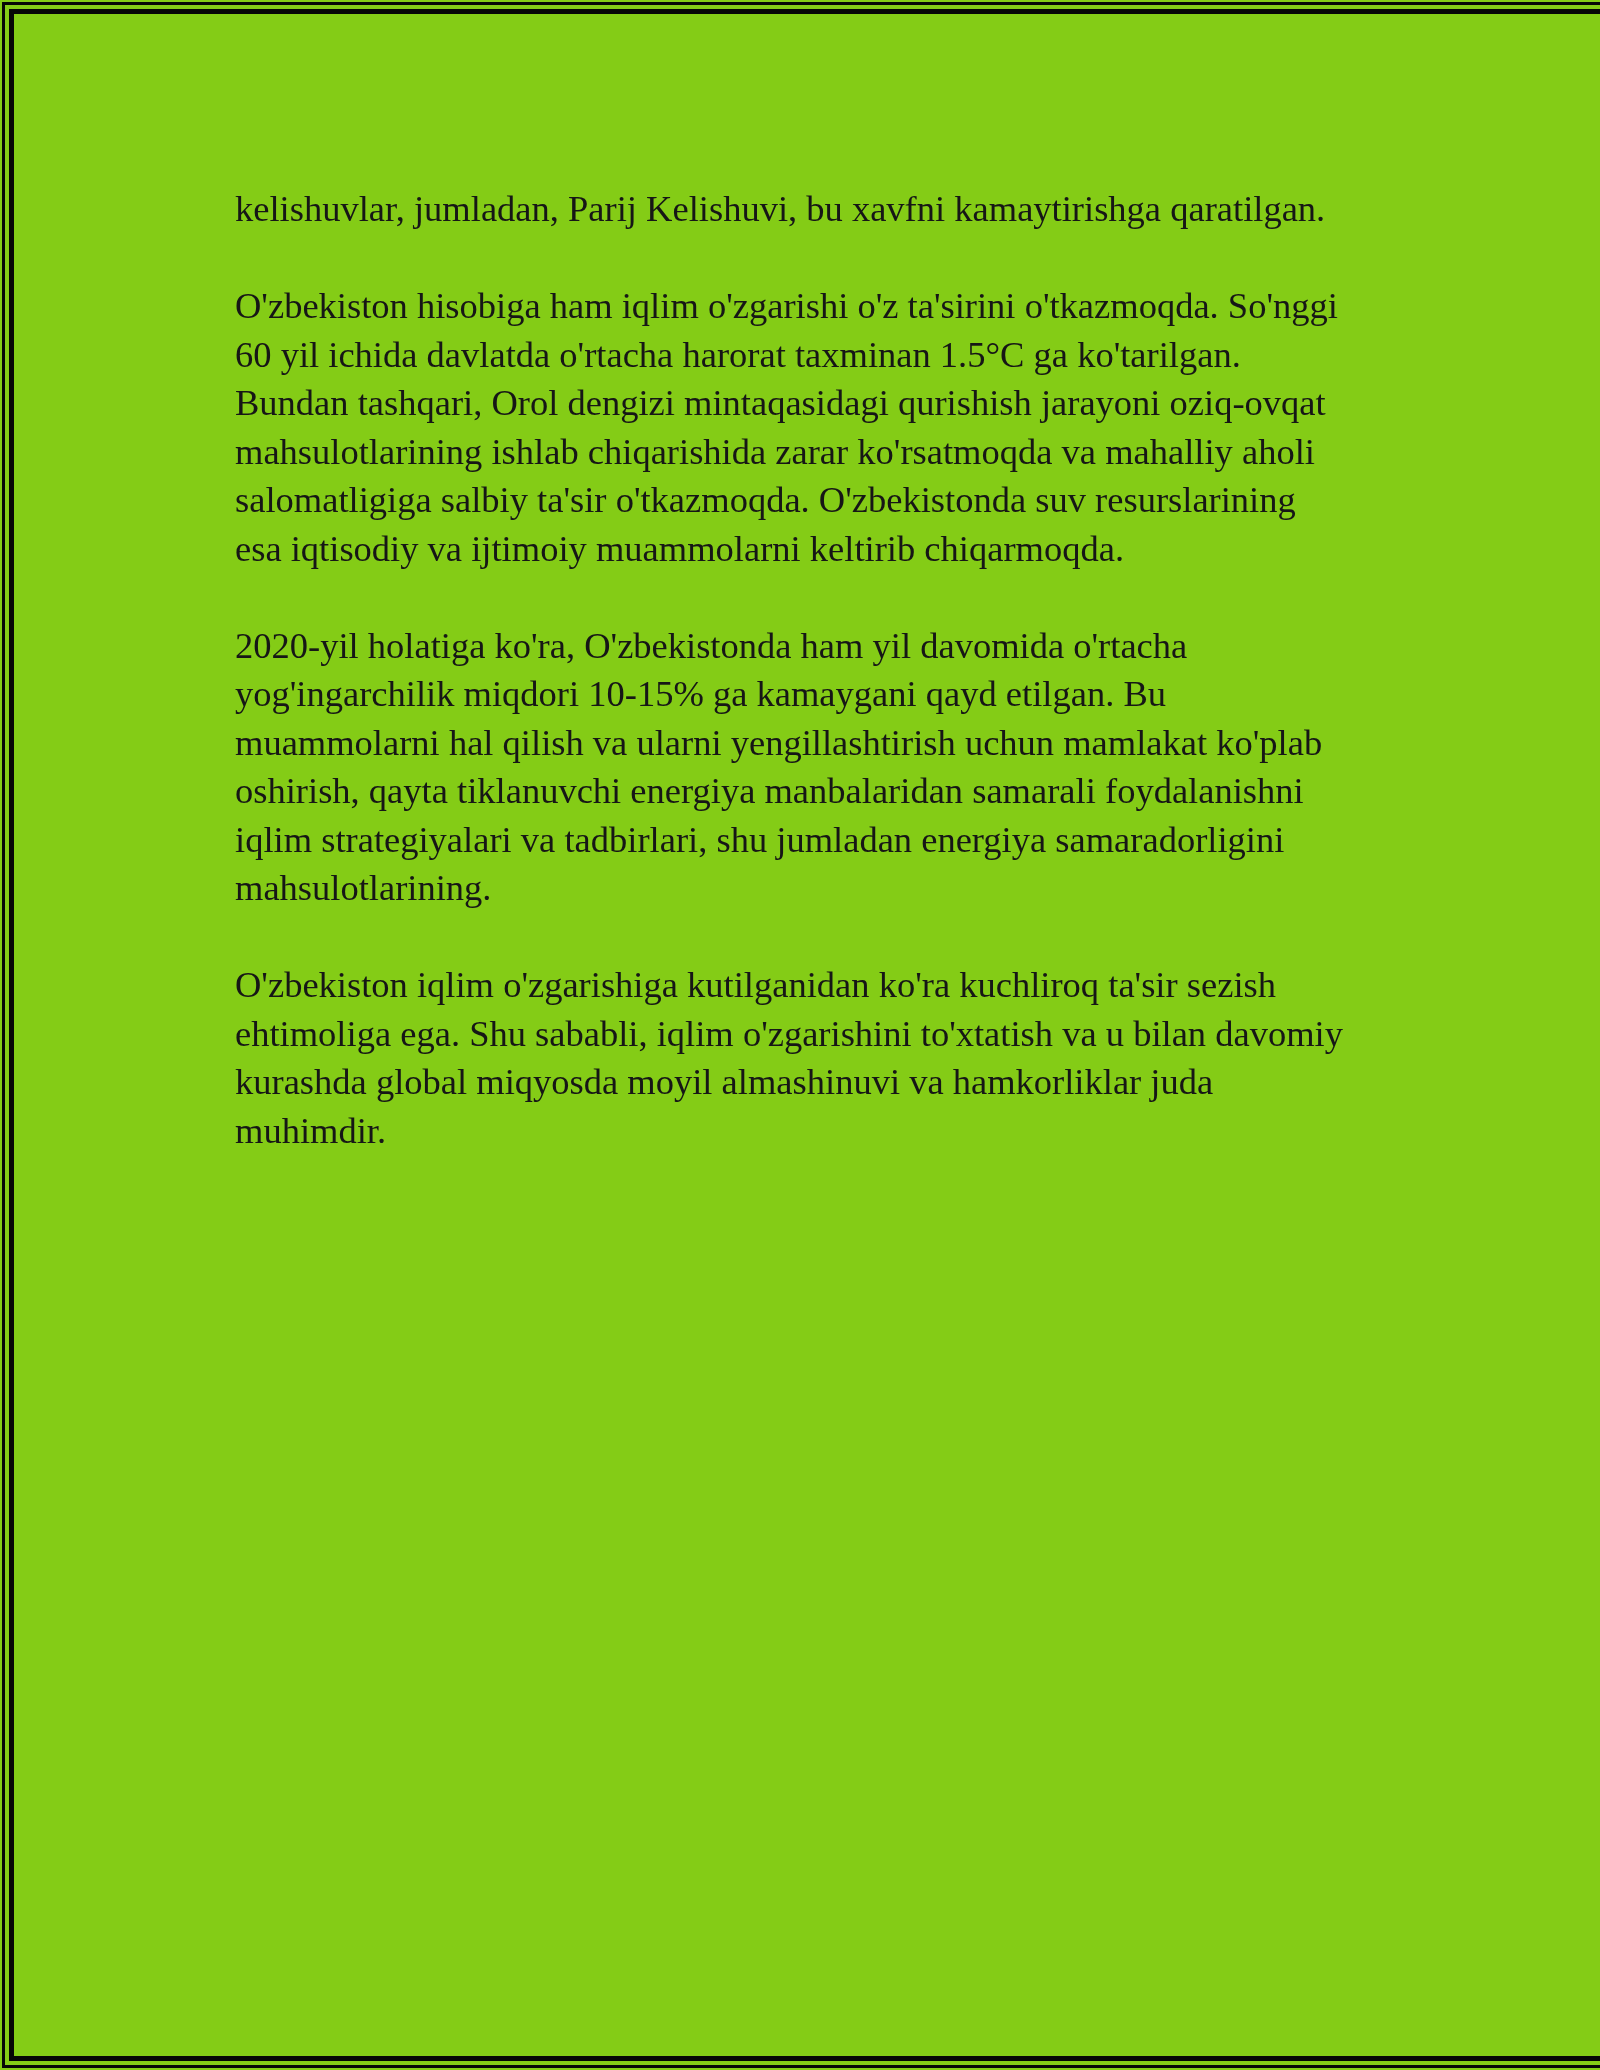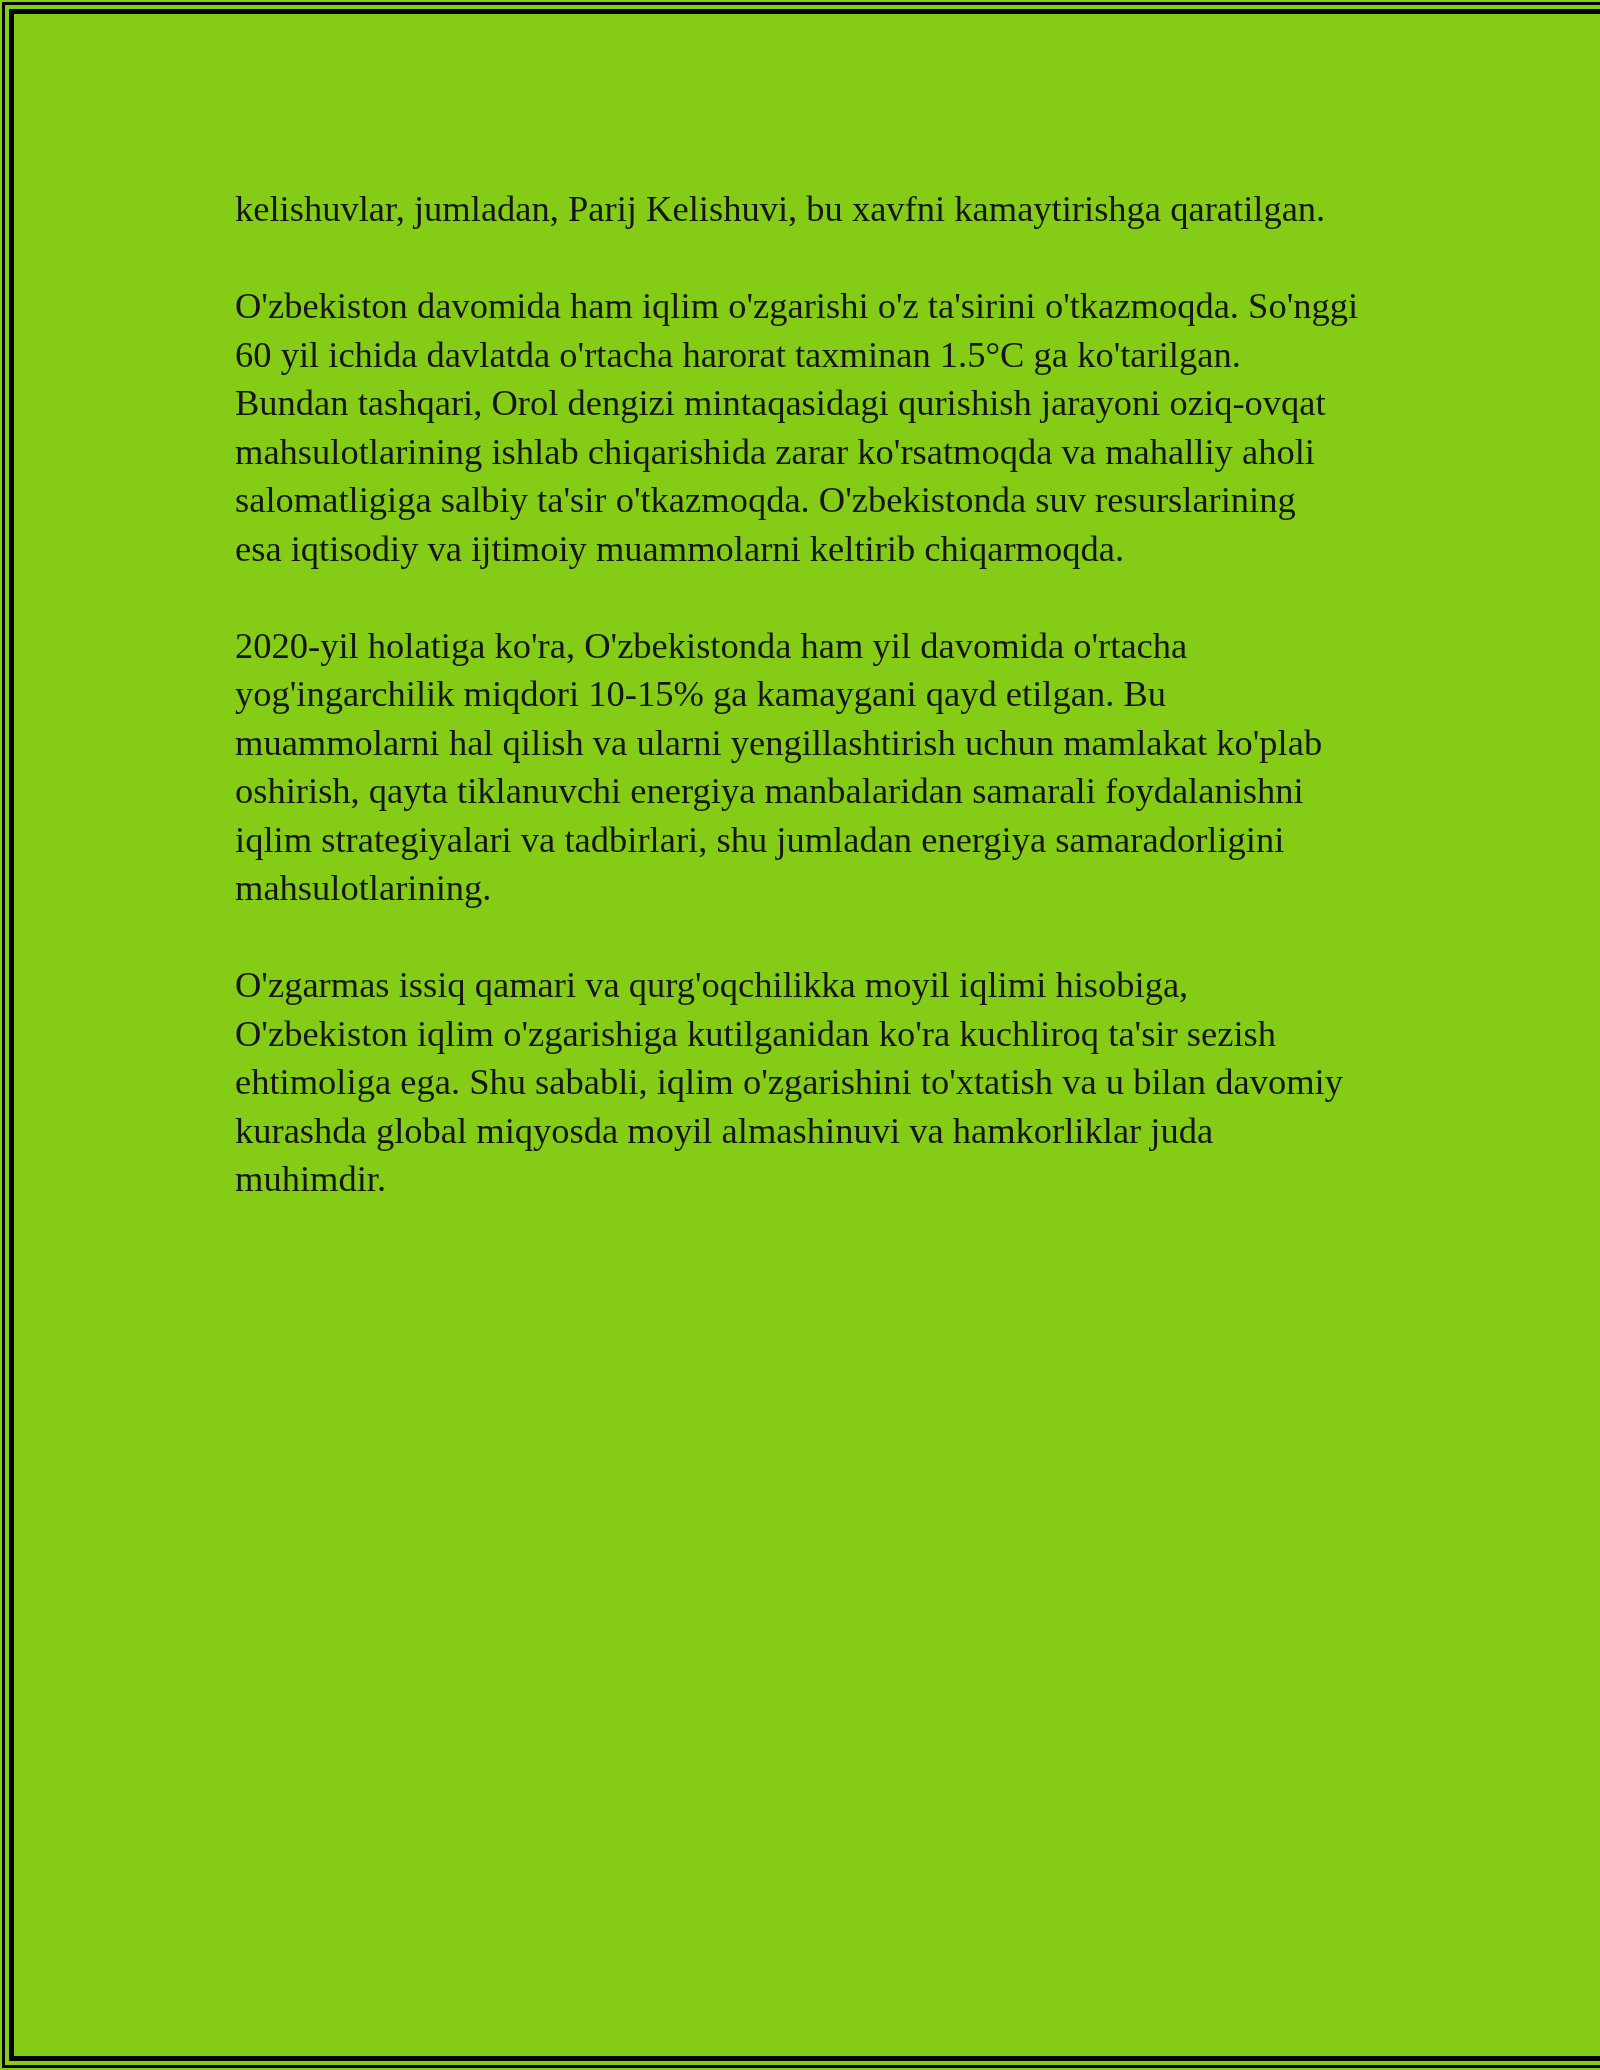--- a/index.html
+++ b/index.html
@@ -55,39 +55,38 @@
   <div class="frame-outer"></div>
   <div class="frame-inner"></div>
 
   <div class="document-text">
 
     <div class="paragraph">
       <div class="text-line">kelishuvlar, jumladan, Parij Kelishuvi, bu xavfni kamaytirishga qaratilgan.</div>
     </div>
 
     <div class="paragraph">
-      <div class="text-line">O'zbekiston davomida ham iqlim o'zgarishi o'z ta'sirini o'tkazmoqda. So'nggi</div>
+      <div class="text-line">O'zbekiston hisobiga ham iqlim o'zgarishi o'z ta'sirini o'tkazmoqda. So'nggi</div>
       <div class="text-line">60 yil ichida davlatda o'rtacha harorat taxminan 1.5°C ga ko'tarilgan.</div>
       <div class="text-line">Bundan tashqari, Orol dengizi mintaqasidagi qurishish jarayoni oziq-ovqat</div>
       <div class="text-line">mahsulotlarining ishlab chiqarishida zarar ko'rsatmoqda va mahalliy aholi</div>
       <div class="text-line">salomatligiga salbiy ta'sir o'tkazmoqda. O'zbekistonda suv resurslarining</div>
       <div class="text-line">esa iqtisodiy va ijtimoiy muammolarni keltirib chiqarmoqda.</div>
     </div>
 
     <div class="paragraph">
       <div class="text-line">2020-yil holatiga ko'ra, O'zbekistonda ham yil davomida o'rtacha</div>
       <div class="text-line">yog'ingarchilik miqdori 10-15% ga kamaygani qayd etilgan. Bu</div>
       <div class="text-line">muammolarni hal qilish va ularni yengillashtirish uchun mamlakat ko'plab</div>
       <div class="text-line">oshirish, qayta tiklanuvchi energiya manbalaridan samarali foydalanishni</div>
       <div class="text-line">iqlim strategiyalari va tadbirlari, shu jumladan energiya samaradorligini</div>
       <div class="text-line">mahsulotlarining.</div>
     </div>
 
     <div class="paragraph">
-      <div class="text-line">O'zgarmas issiq qamari va qurg'oqchilikka moyil iqlimi hisobiga,</div>
       <div class="text-line">O'zbekiston iqlim o'zgarishiga kutilganidan ko'ra kuchliroq ta'sir sezish</div>
       <div class="text-line">ehtimoliga ega. Shu sababli, iqlim o'zgarishini to'xtatish va u bilan davomiy</div>
       <div class="text-line">kurashda global miqyosda moyil almashinuvi va hamkorliklar juda</div>
       <div class="text-line">muhimdir.</div>
     </div>
 
   </div>
 </div>
 
 </body></html>

